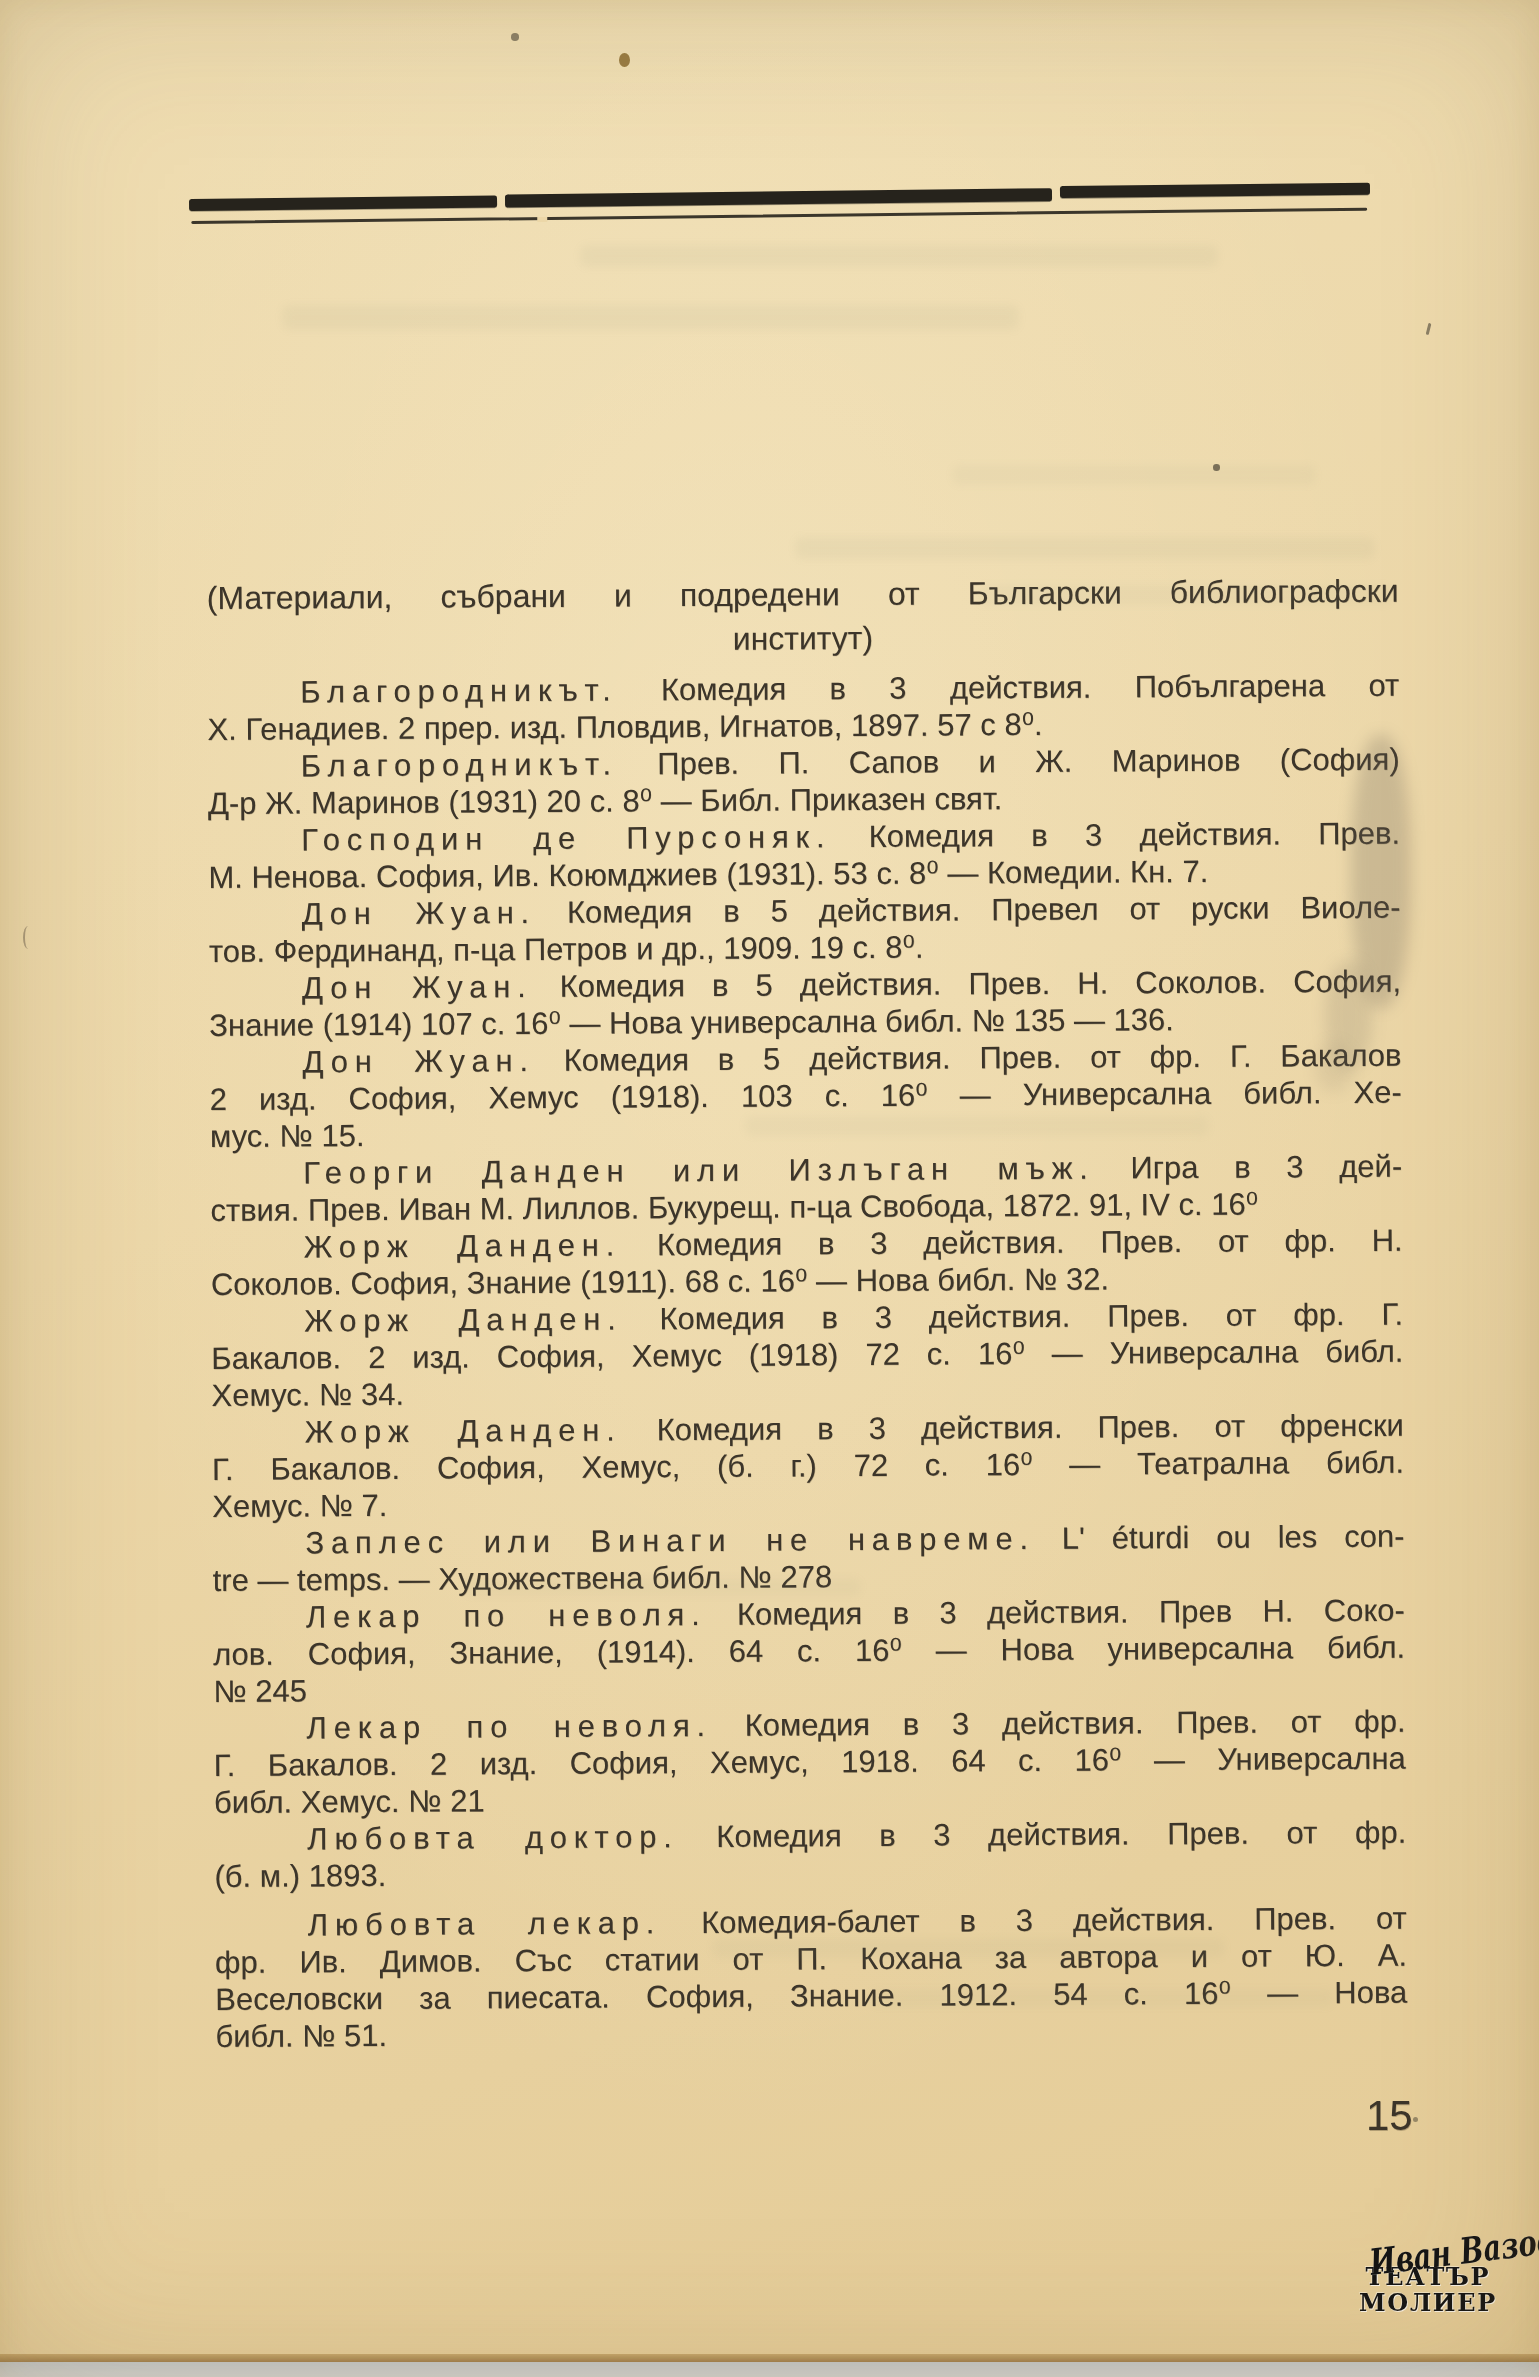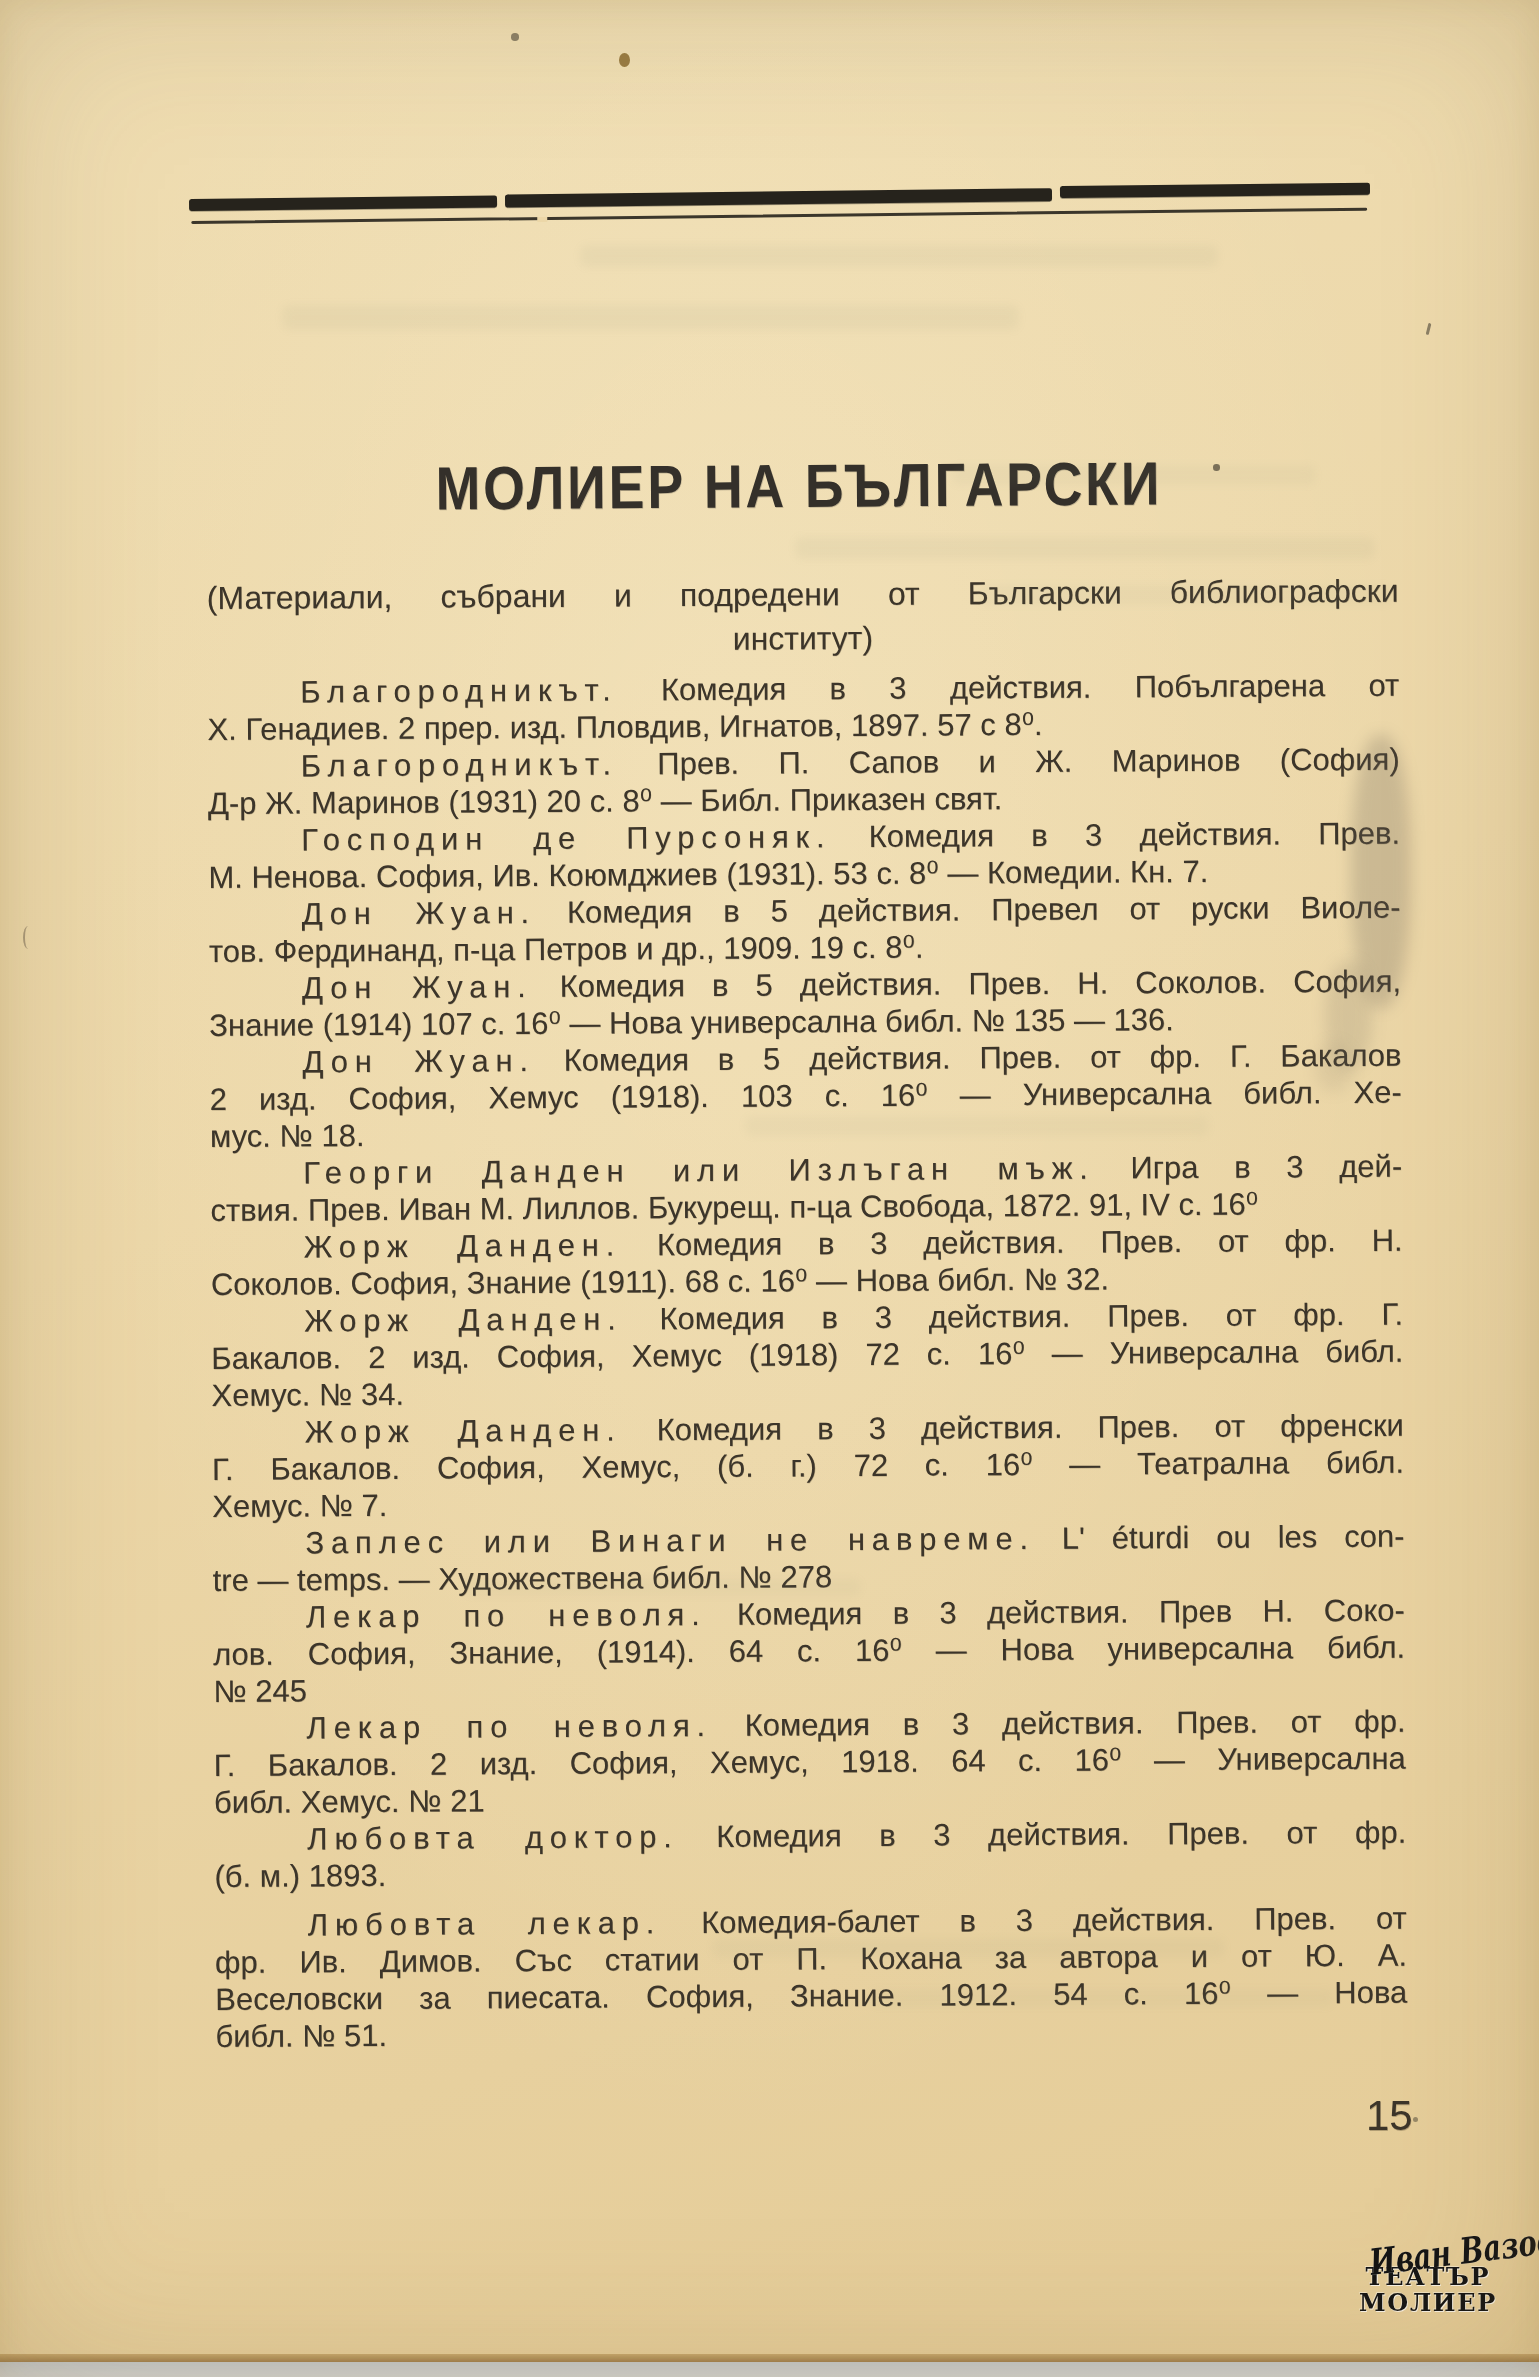--- a/index.html
+++ b/index.html
@@ -67,21 +67,20 @@
 <div class="page">
 
   <div class="rule">
     <div class="bar" style="left:0;width:308px;"></div>
     <div class="bar" style="left:316px;width:547px;top:-0.8px;"></div>
     <div class="bar" style="left:871px;width:310px;top:-3.3px;"></div>
     <div class="thin" style="left:1.7px;width:1176px;"></div>
     <div class="gap" style="left:348px;top:21.5px;width:10px;height:5px;"></div>
   </div>
 
-  <h1 class="title"><span>МОЛИЕР НА БЪЛГАРСКИ</span></h1>
 
   <div class="column">
     <div class="sub l1">(Материали, събрани и подредени от Български библиографски</div>
     <div class="sub l2">институт)</div>
     <div id="entries">
         <div class="entry">
           <div class="line first"><span class="head">Благородникът.</span><span> Комедия в 3 действия. Побългарена от</span></div>
           <div class="line final"><span>Х. Генадиев. 2 прер. изд. Пловдив, Игнатов, 1897. 57 с 8⁰.</span></div>
         </div>
         <div class="entry">
@@ -96,21 +95,21 @@
           <div class="line first"><span class="head">Дон Жуан.</span><span> Комедия в 5 действия. Превел от руски Виоле-</span></div>
           <div class="line final"><span>тов. Фердинанд, п-ца Петров и др., 1909. 19 с. 8⁰.</span></div>
         </div>
         <div class="entry">
           <div class="line first"><span class="head">Дон Жуан.</span><span> Комедия в 5 действия. Прев. Н. Соколов. София,</span></div>
           <div class="line final"><span>Знание (1914) 107 с. 16⁰ — Нова универсална библ. № 135 — 136.</span></div>
         </div>
         <div class="entry">
           <div class="line first"><span class="head">Дон Жуан.</span><span> Комедия в 5 действия. Прев. от фр. Г. Бакалов</span></div>
           <div class="line"><span>2 изд. София, Хемус (1918). 103 с. 16⁰ — Универсална библ. Хе-</span></div>
-          <div class="line final"><span>мус. № 18.</span></div>
+          <div class="line final"><span>мус. № 15.</span></div>
         </div>
         <div class="entry">
           <div class="line first"><span class="head">Георги Данден или Излъган мъж.</span><span> Игра в 3 дей-</span></div>
           <div class="line final"><span>ствия. Прев. Иван М. Лиллов. Букурещ. п-ца Свобода, 1872. 91, IV с. 16⁰</span></div>
         </div>
         <div class="entry">
           <div class="line first"><span class="head">Жорж Данден.</span><span> Комедия в 3 действия. Прев. от фр. Н.</span></div>
           <div class="line final"><span>Соколов. София, Знание (1911). 68 с. 16⁰ — Нова библ. № 32.</span></div>
         </div>
         <div class="entry">

